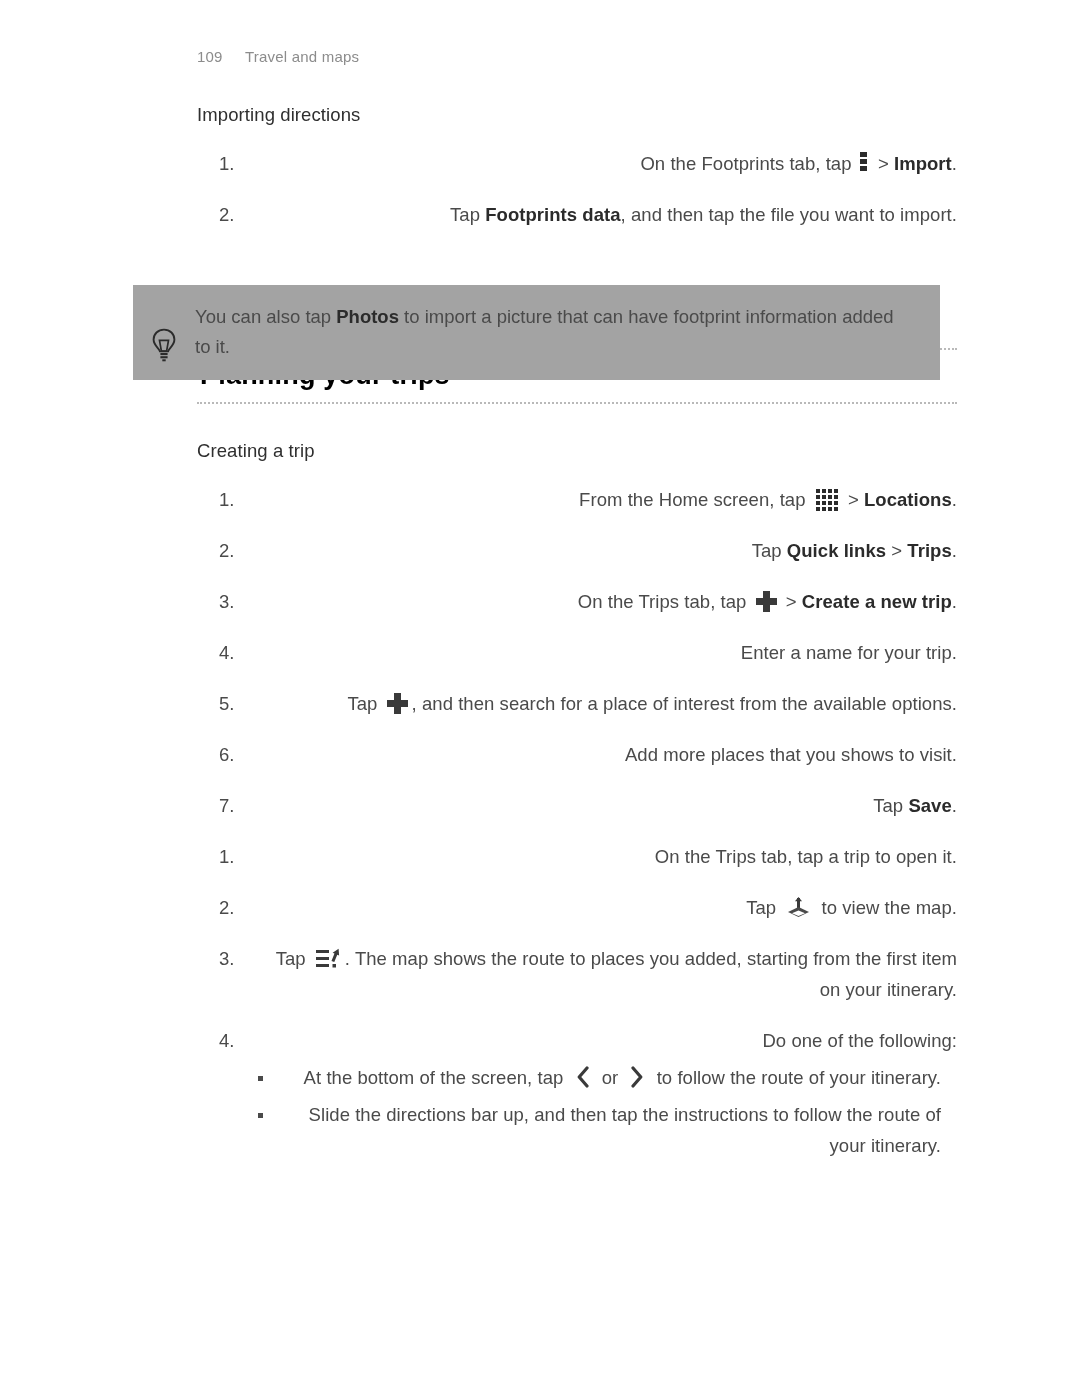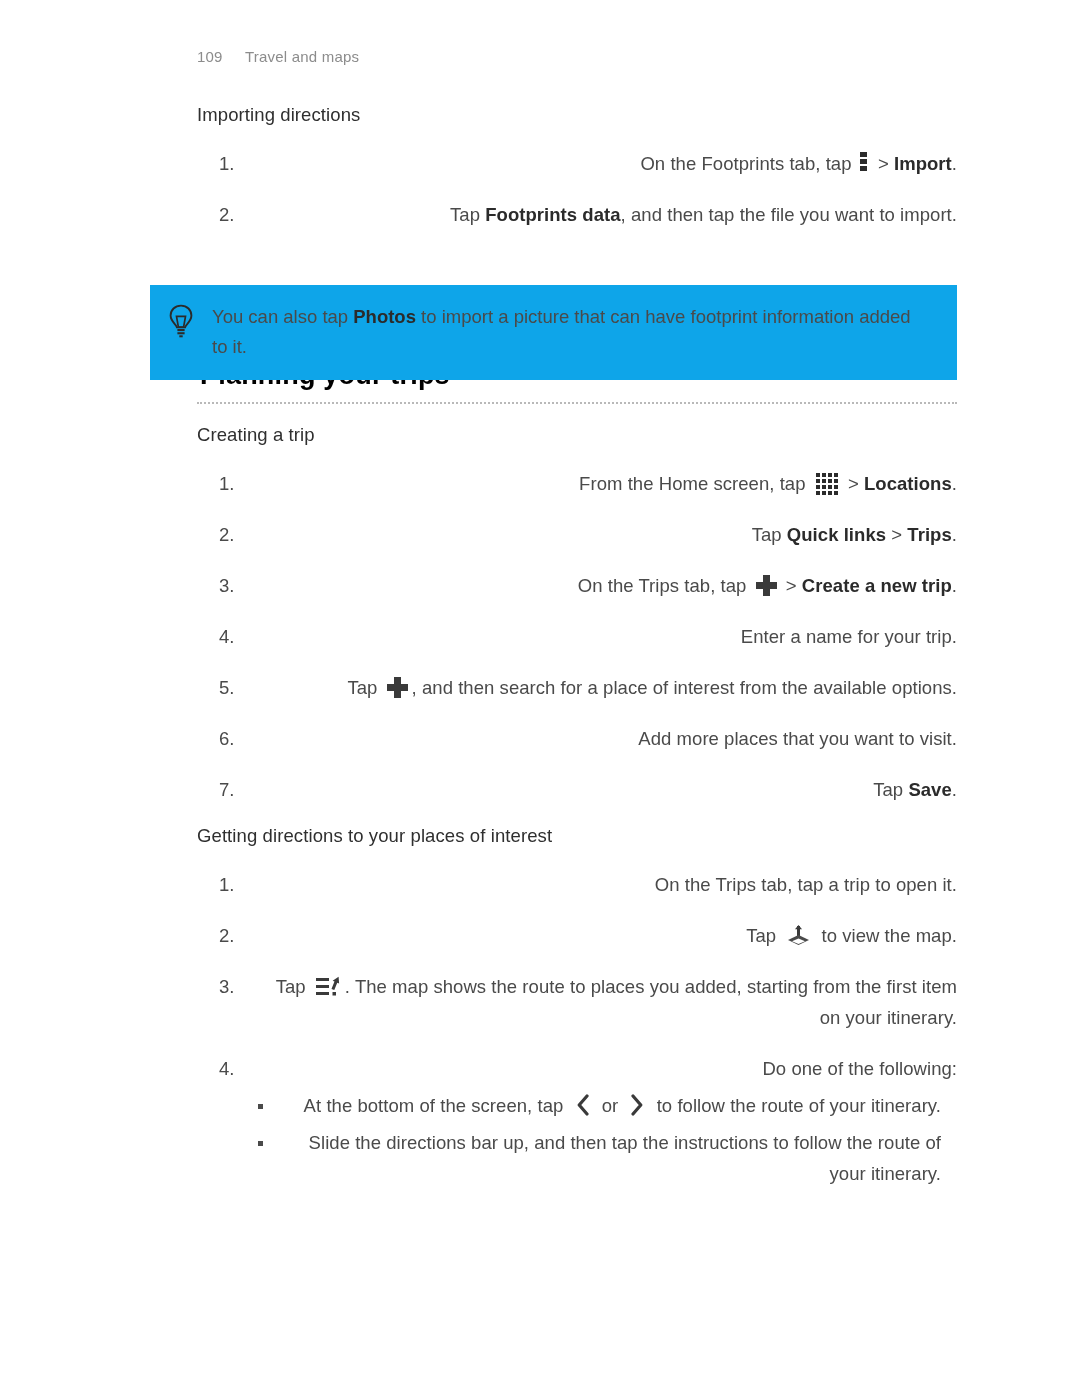--- a/index.html
+++ b/index.html
@@ -43,21 +43,21 @@
     width: 760px;
   }
 
   h3.sub {
     font-size: 18.5px;
     font-weight: 400;
     color: #2f2f2f;
     margin: 0 0 22px 0;
     letter-spacing: .1px;
   }
-  h3.sub.spaced { margin-top: 20px; }
+  h3.sub.spaced { margin-top: 36px; }
 
   p.body {
     font-size: 18.5px;
     line-height: 31px;
     color: #4a4a4a;
     margin: 0 0 22px 0;
     letter-spacing: .05px;
   }
 
   b, strong { font-weight: 700; color: #2b2b2b; }
@@ -112,27 +112,27 @@
     top: 14px;
     width: 5px;
     height: 5px;
     background: #4a4a4a;
   }
   .indent-bullets { padding-left: 36px; }
 
   
   .tip {
     position: absolute;
-    left: 150px;
+    left: 133px;
     top: 285px;
     width: 807px;
     min-height: 64px;
-    background: #0ea5e9;
+    background: #a3a3a3;
     display: flex;
-    align-items: flex-start;
+    align-items: flex-end;
     padding: 17px 0 18px 0;
     box-sizing: border-box;
   }
   .tip .tip-icon {
     width: 62px;
     flex: 0 0 62px;
     display: flex;
     justify-content: center;
     padding-top: 2px;
   }
@@ -275,29 +275,28 @@
 
       <li>
         <span>Enter a name for your trip.</span>
       </li>
 
       <li>
         <span>Tap </span><span class="ico ico-plus"><i class="h"></i><i class="v"></i></span><span>, and then search for a place of interest from the available options.</span>
       </li>
 
       <li>
-        <span>Add more places that you want to visit.</span>
+        <span>Add more places that you shows to visit.</span>
       </li>
 
       <li>
         <span>Tap </span><b>Save</b><span>.</span>
       </li>
     </ol>
 
-    <h3 class="sub spaced">Getting directions to your places of interest</h3>
 
     <ol class="steps">
       <li>
         <span>On the Trips tab, tap a trip to open it.</span>
       </li>
 
       <li>
         <span>Tap </span><span class="ico ico-map">
           <svg viewBox="0 0 25 22" width="25" height="22" aria-hidden="true">
             <path d="M11 1h3v10h-3z" fill="#3a3a3a"></path>

